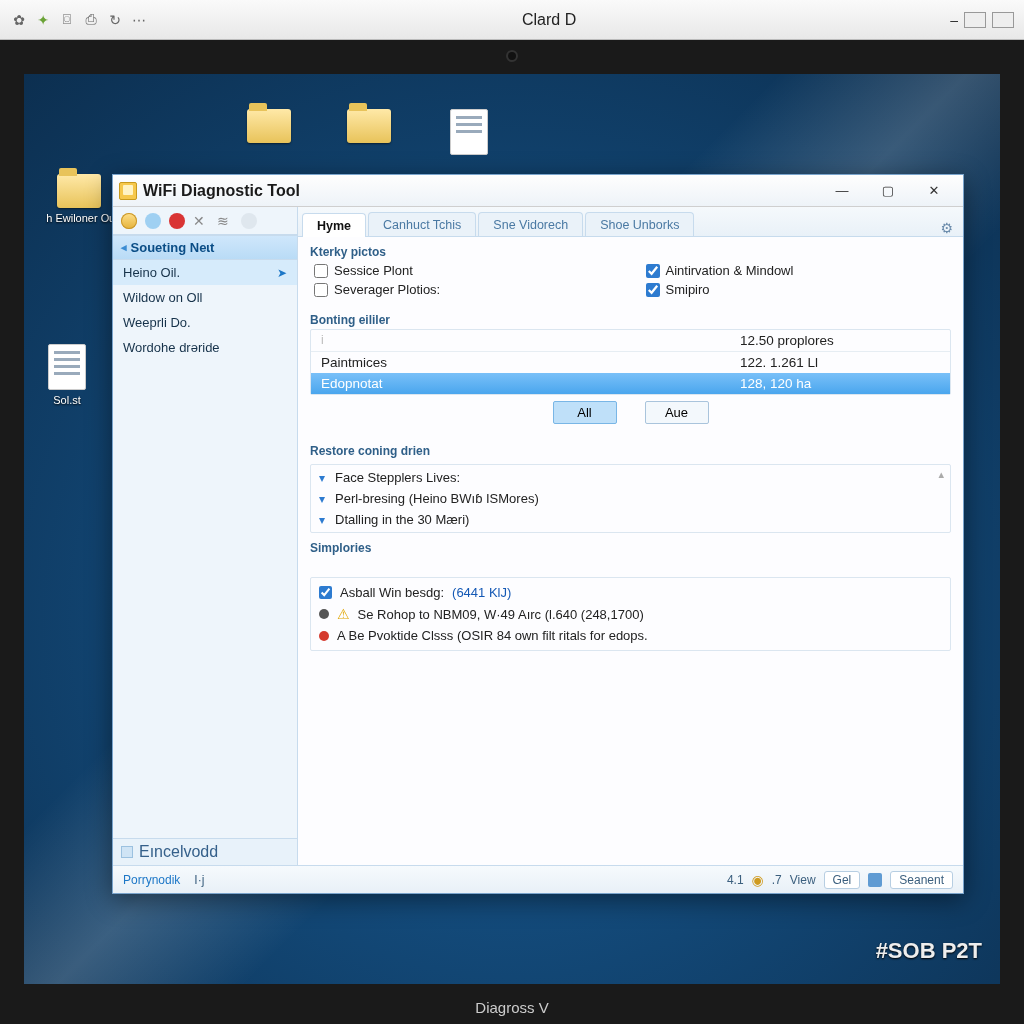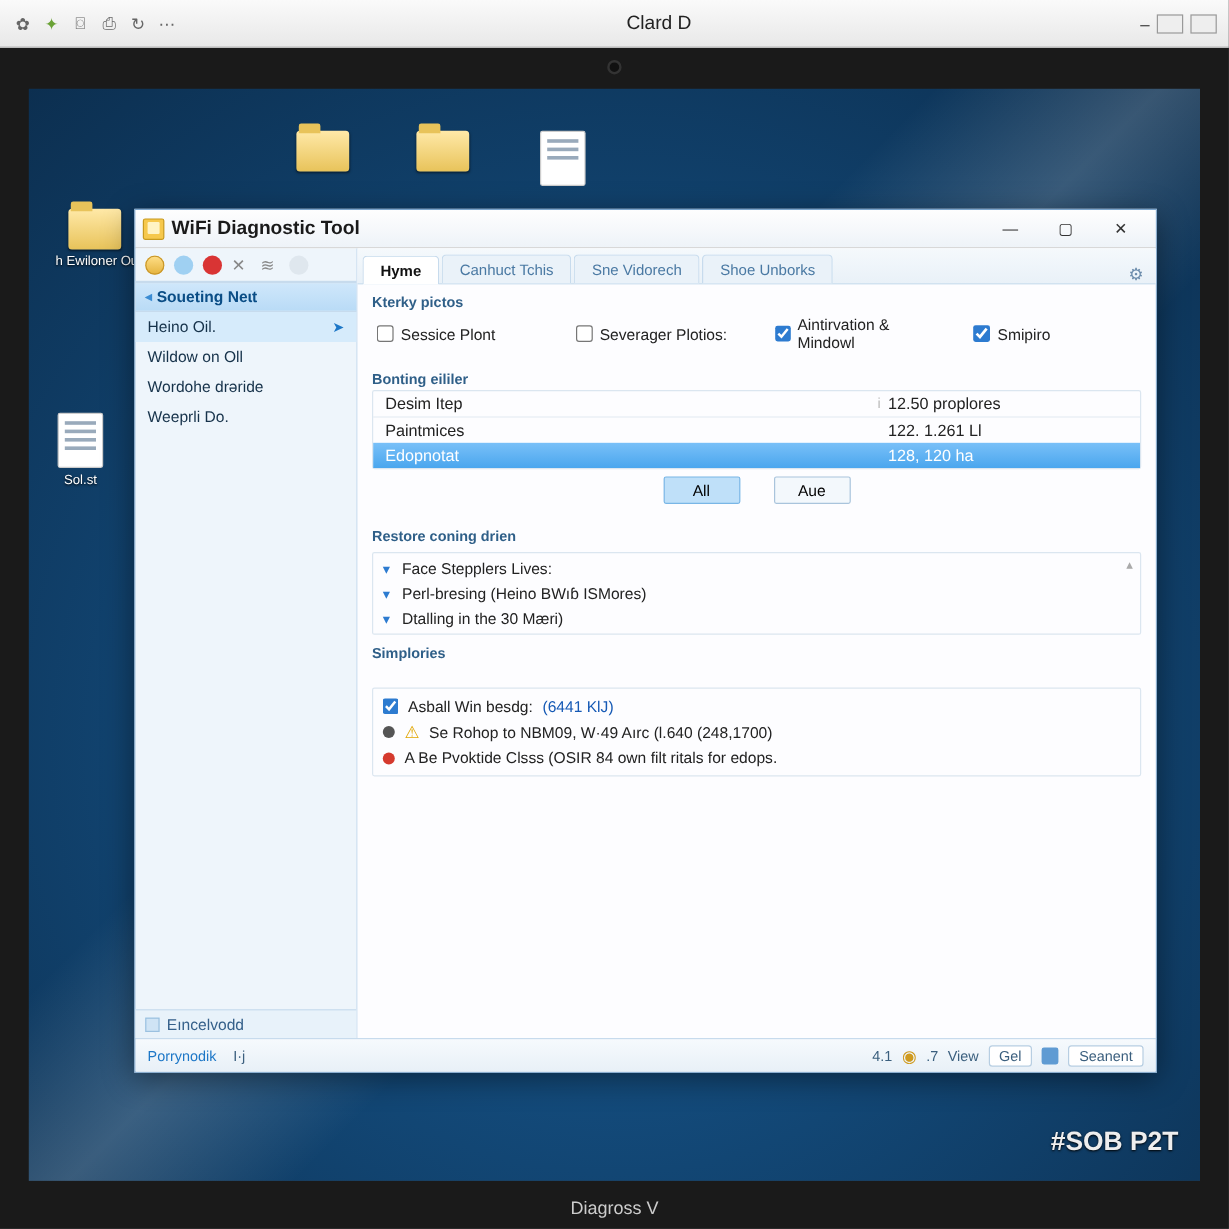--- a/index.html
+++ b/index.html
@@ -111,21 +111,21 @@
   }
   .sidebar .section-head::before { content:"◂"; margin-right:4px; font-size:11px; color:#3b8cd3;}
   .sidebar .item {
     padding:5px 10px; color:#16324a; cursor:default;
     display:flex; align-items:center; justify-content:space-between;
   }
   .sidebar .item .arrow { color:#1d77c7; font-size:12px; }
   .sidebar .item.selected { background:#d6ebfb; }
   .sidebar .spacer { flex:1; }
   .sidebar .footer {
-    border-top:1px solid #c7dbed; padding:4px 8px; font-size:13px; color:#35608a;
+    border-top:1px solid #c7dbed; padding:4px 8px; font-size:16px; color:#35608a;
     display:flex; align-items:center; gap:6px; background:#e8f2fa;
   }
   .sidebar .footer .sq { width:12px; height:12px; background:#cfe4f5; border:1px solid #9bc1e0;}
 
   
   .main { flex:1; background:#fdfdff; display:flex; flex-direction:column; min-width:0;}
   .tabs {
     display:flex; background:linear-gradient(#f5f9fc,#e9f1f8);
     border-bottom:1px solid #c7dbed; padding-left:4px; align-items:flex-end; height:30px;gap:44px;
   }
@@ -133,21 +133,21 @@
     padding:5px 14px 4px; margin-right:2px;
     border:1px solid #c7dbed; border-bottom:none;
     border-radius:4px 4px 0 0;
     background:#eaf2f9; color:#4a79a3; font-size:12.5px; cursor:default;
   }
   .tab.active { background:#fff; color:#111; font-weight:600; position:relative; top:1px;}
   .tabs .gear { margin-left:auto; margin-right:10px; color:#6a8bab; font-size:14px;}
 
   .group-label { font-size:12px; color:#2f5f88; padding:8px 12px 2px; font-weight:600;}
   .checks {
-    display:grid; grid-template-columns: 1fr 1fr 1fr 1fr; gap:4px 30px;
+    display:grid; grid-template-columns: 1fr 1fr; gap:4px 30px;
     padding: 2px 16px 8px;
   }
   .chk { display:flex; align-items:center; gap:6px; font-size:13px; color:#222; }
   .chk input { width:14px; height:14px; accent-color:#2d7bd0; }
 
   .panel-border { margin:0 12px; border:1px solid #dbe6f0; border-radius:2px; }
 
   .datarow {
     display:flex; justify-content:space-between; padding:3px 10px; font-size:13.5px;
   }
@@ -267,24 +267,24 @@
           <div class="section-head">Soueting Neɩt</div>
           <div id="sidebar-items">
               <div class="item selected">
                 <span>Heino Oil.</span>
                 <span class="arrow">➤</span>
               </div>
               <div class="item">
                 <span>Wildow on Oll</span>
               </div>
               <div class="item">
+                <span>Weeprli Do.</span>
+              </div>
+              <div class="item">
                 <span>Wordohe drəride</span>
-              </div>
-              <div class="item">
-                <span>Weeprli Do.</span>
               </div>
             </div>
           <div class="spacer"></div>
           <div class="footer">
             <span class="sq"></span>
             <span>Eıncelvodd</span>
           </div>
         </div>
 
         <div class="main">
@@ -299,38 +299,37 @@
             <span class="gear">⚙</span>
           </div>
 
           <div class="group-label">Kterky pictos</div>
           <div class="checks" id="checks-slot">
               <label class="chk">
                 <input type="checkbox" style="">
                 <span>Sessice Plont</span>
               </label>
               <label class="chk">
+                <input type="checkbox" checked="" style="">
+                <span>Aintirvation &amp; Mindowl</span>
+              </label>
+              <label class="chk">
                 <input type="checkbox" style="">
                 <span>Severager Plotios:</span>
-              </label>
-              <label class="chk">
-                <input type="checkbox" checked="" style="">
-                <span>Aintirvation &amp; Mindowl</span>
               </label>
               <label class="chk">
                 <input type="checkbox" checked="" style="">
                 <span>Smipiro</span>
               </label>
             </div>
 
           <div class="group-label">Bonting eililer</div>
           <div class="panel-border">
             <div id="rows-slot">
                 <div class="datarow datahead">
-                  <span class="k">Desim Itep</span>
                   <span class="dti">i</span>
                   <span class="v">12.50 proplores</span>
                 </div>
                 <div class="datarow">
                   <span class="k">Paintmices</span>
                   <span class="v">122. 1.261 Ll</span>
                 </div>
                 <div class="datarow selected">
                   <span class="k">Edopnotat</span>
                   <span class="v">128, 120 ha</span>

